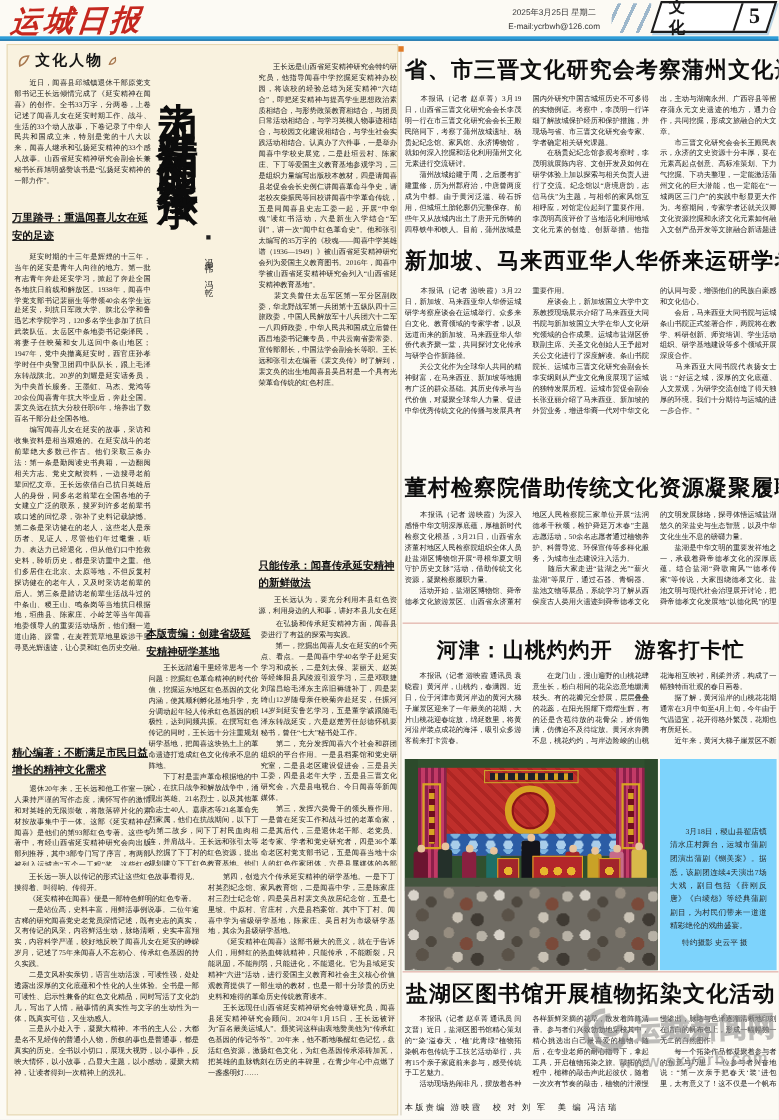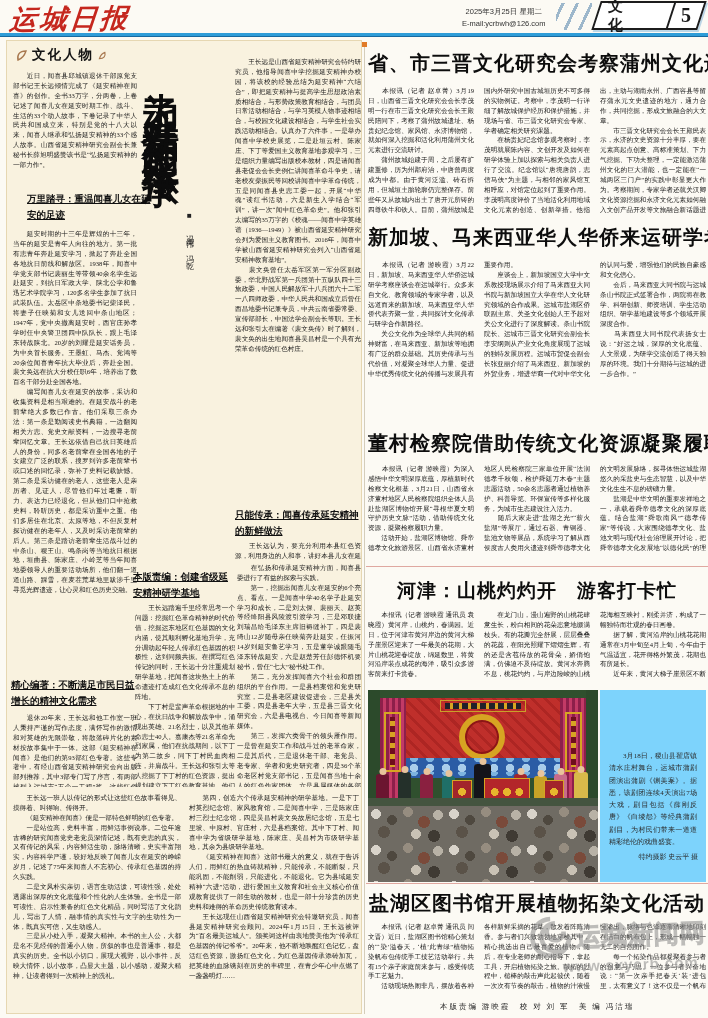--- a/index.html
+++ b/index.html
@@ -47,22 +47,22 @@
   .headline{position:absolute;left:368px;width:338px;text-align:center;font-weight:bold;
             font-size:20px;letter-spacing:1px;color:#0d0d0d;white-space:nowrap;}
   .abody{position:absolute;left:368px;width:338px;column-gap:10px;column-count:3;
          font-size:6.6px;line-height:1.5;text-align:justify;overflow:hidden;white-space:pre-line;
          color:#191919;}
   .boxD{position:absolute;left:366px;top:566px;width:342px;height:318px;
         border-top:1px solid #dfa8a0;border-bottom:1px solid #dfa8a0;}
   .caption-panel{position:absolute;left:600px;top:690px;width:106px;height:192px;background:#7dd3fc;}
   .caption-text{padding:60px 9px 2px 9px;font-size:7px;line-height:1.75;text-align:justify;
         color:#2a2a2a;}
-  .caption-credit{padding:2px 8px;font-size:7px;text-align:right;color:#2a2a2a;}
-  .footer-line{position:absolute;left:368px;top:1002px;width:338px;text-align:center;
+  .caption-credit{padding:2px 20px;font-size:7px;text-align:left;color:#2a2a2a;}
+  .footer-line{position:absolute;left:368px;top:1002px;width:338px;text-align:left;
         font-size:7.5px;letter-spacing:2px;color:#222;}
 
   
   .photo{position:absolute;left:368px;top:690px;width:230px;height:192px;overflow:hidden;
          background:#30502e;}
   .ph-wall{position:absolute;top:0;width:12px;height:120px;background:#2c4a2b;}
   .ph-curtain{position:absolute;top:8px;width:26px;height:108px;
      background:repeating-linear-gradient(90deg,#8d1f4a 0 3px,#c23a66 3px 6px);}
   .ph-backdrop{position:absolute;left:38px;top:8px;width:154px;height:80px;background:#bf2f2b;
      background-image:repeating-linear-gradient(45deg,rgba(140,20,20,.35) 0 3px,transparent 3px 9px);}
@@ -138,21 +138,21 @@
       <svg width="13" height="13" viewBox="0 0 13 13" data-name="flourish-left-icon">
           <path d="M11 2 C4 2 2 6 3 11 C6 10 9 8 11 2 Z" fill="none" stroke="#a8784f" stroke-width="1.4"></path>
         </svg>
       <span class="kicker-label" data-name="kicker-label">文化人物</span>
       <svg width="9" height="9" viewBox="0 0 13 13" data-name="flourish-right-icon">
           <path d="M2 11 C9 11 11 7 10 2 C7 3 4 5 2 11 Z" fill="none" stroke="#a8784f" stroke-width="1.6"></path>
         </svg>
     </div>
 
     <div class="fbody" style="left:6px;top:30px;width:124px;height:116px;" data-name="feature-intro">　　近日，闻喜县邱城镇退休干部原党支部书记王长远倾情完成了《延安精神在闻喜》的创作。全书33万字，分两卷，上卷记述了闻喜儿女在延安时期工作、战斗、生活的33个动人故事，下卷记录了中华人民共和国成立来，特别是党的十八大以来，闻喜人继承和弘扬延安精神的33个感人故事。山西省延安精神研究会副会长兼秘书长薛旭明盛赞该书是“弘扬延安精神的一部力作”。</div>
-    <div class="fsub" style="left:20px;top:150px;width:128px;height:34px;" data-name="feature-subhead-1">万里踏寻：重温闻喜儿女在延安的足迹</div>
+    <div class="fsub" style="left:4px;top:150px;width:128px;height:34px;" data-name="feature-subhead-1">万里踏寻：重温闻喜儿女在延安的足迹</div>
     <div class="fbody" style="left:6px;top:188px;width:124px;height:444px;" data-name="feature-text-1">　　延安时期的十三年是辉煌的十三年，当年的延安是青年人向往的地方。第一批有志青年奔赴延安学习，掀起了奔赴全国各地抗日前线和解放区。1938年，闻喜中学党支部书记裴丽生等带领40余名学生远赴延安，到抗日军政大学、陕北公学和鲁迅艺术学院学习，120多名学生参加了抗日武装队伍。太岳区中条地委书记柴泽民，将妻子任映菊和女儿送回中条山地区；1947年，党中央撤离延安时，西官庄孙孝学时任中央警卫团四中队队长，跟上毛泽东转战陕北。20岁的刘耀是延安话务员，为中央首长服务。王墨虹、马杰、党鸿等20余位闻喜青年抗大毕业后，奔赴全国。裴文奂远在抗大分校任职6年，培养出了数百名干部分赴全国各地。
 　　编写闻喜儿女在延安的故事，采访和收集资料是相当艰难的。在延安战斗的老前辈绝大多数已作古。他们采取三条办法：第一条是勤阅读史书典籍，一边翻阅相关方志、党史文献资料，一边搜寻老前辈回忆文章。王长远依借自己抗日英雄后人的身份，同多名老前辈在全国各地的子女建立广泛的联系，搜罗到许多老前辈书或口述的回忆录，弥补了史料记载缺憾。第二条是采访健在的老人，这些老人是亲历者、见证人，尽管他们年过耄耋，听力、表达力已经退化，但从他们口中抢救史料，聆听历史，都是采访重中之重。他们多居住在北京、太原等地，不但反复村探访健在的老年人，又及时采访老前辈的后人。第三条是踏访老前辈生活战斗过的中条山、稷王山、鸣条岗等当地抗日根据地，垣曲县、陈家庄、小岭芝等当年闻喜地委领导人的重要活动场所，他们翻一道道山路、踩雪，在麦茬荒草地里跋涉千里寻觅光辉遗迹，让心灵和红色历史交融。</div>
     <div class="fsub" style="left:4px;top:636px;width:128px;height:34px;" data-name="feature-subhead-2">精心编著：不断满足市民日益增长的精神文化需求</div>
     <div class="fbody" style="left:6px;top:672px;width:124px;height:74px;" data-name="feature-text-2">　　退休20年来，王长远和他工作室一班人秉持严谨的写作态度，满怀写作的激情和对英雄的无限崇敬，将散落碎片化的素材按故事集中于一体。这部《延安精神在闻喜》是他们的第93部红色专著。这些专著中，有经山西省延安精神研究会向出版部列推荐，其中3部专门写了序言，有两部被列入运城市“五个一工程”奖。这些红色专著，可以说是闻喜儿女英雄和革命志士的群像传记。</div>
 
     <div class="big-title" data-name="feature-main-title">为了延安精神的永续传承</div>
     <div class="byline-v" data-name="feature-byline">■ 冯美伟　冯 乾</div>
 
     <div class="fbody" style="left:228px;top:16px;width:126px;height:448px;" data-name="feature-text-mid">　　王长远是山西省延安精神研究会特约研究员，他指导闻喜中学挖掘延安精神办校园，将该校的经验总结为延安精神“六结合”，即把延安精神与提高学生思想政治素质相结合，与形势政策教育相结合，与团员日常活动相结合，与学习英模人物事迹相结合，与校园文化建设相结合，与学生社会实践活动相结合。认真办了六件事，一是举办闻喜中学校史展览，二是赴垣云村、陈家庄、下丁等爱国主义教育基地参观学习，三是组织力量编写出版校本教材，四是请闻喜县老促会会长史例仁讲闻喜革命斗争史，请老校友柴振民等回校讲闻喜中学革命传统，五是同闻喜县史志工委一起，开展“中华魂”读红书活动，六是新生入学结合“军训”，讲一次“闻中红色革命史”。他和张引太编写的35万字的《校魂——闻喜中学英雄谱（1936—1949）》被山西省延安精神研究会列为爱国主义教育图书。2016年，闻喜中学被山西省延安精神研究会列入“山西省延安精神教育基地”。
 　　裴文奂曾任太岳军区第一军分区副政委，华北野战军第一兵团第十五纵队四十三旅政委，中国人民解放军十八兵团六十二军一八四师政委，中华人民共和国成立后曾任西昌地委书记兼专员，中共云南省委常委、宣传部部长，中国法学会副会长等职。王长远和张引太在编著《裴文奂传》时了解到，裴文奂的出生地闻喜县吴吕村是一个具有光荣革命传统的红色村庄。</div>

